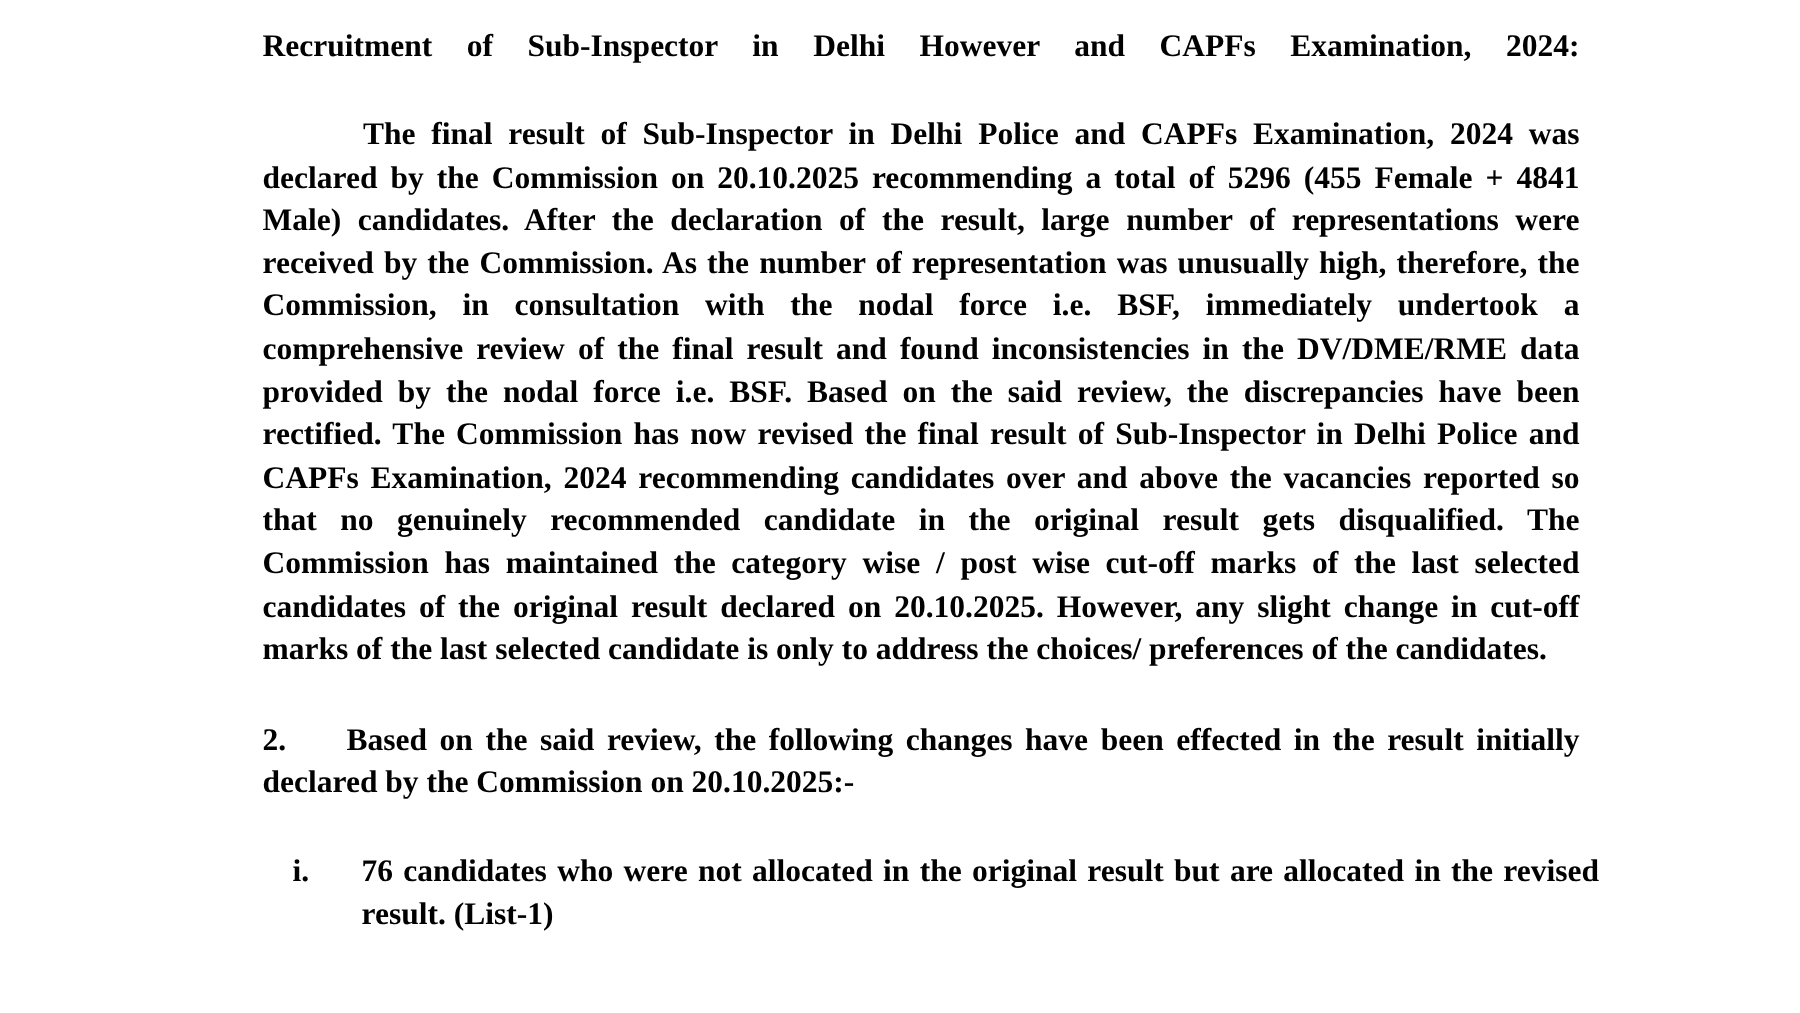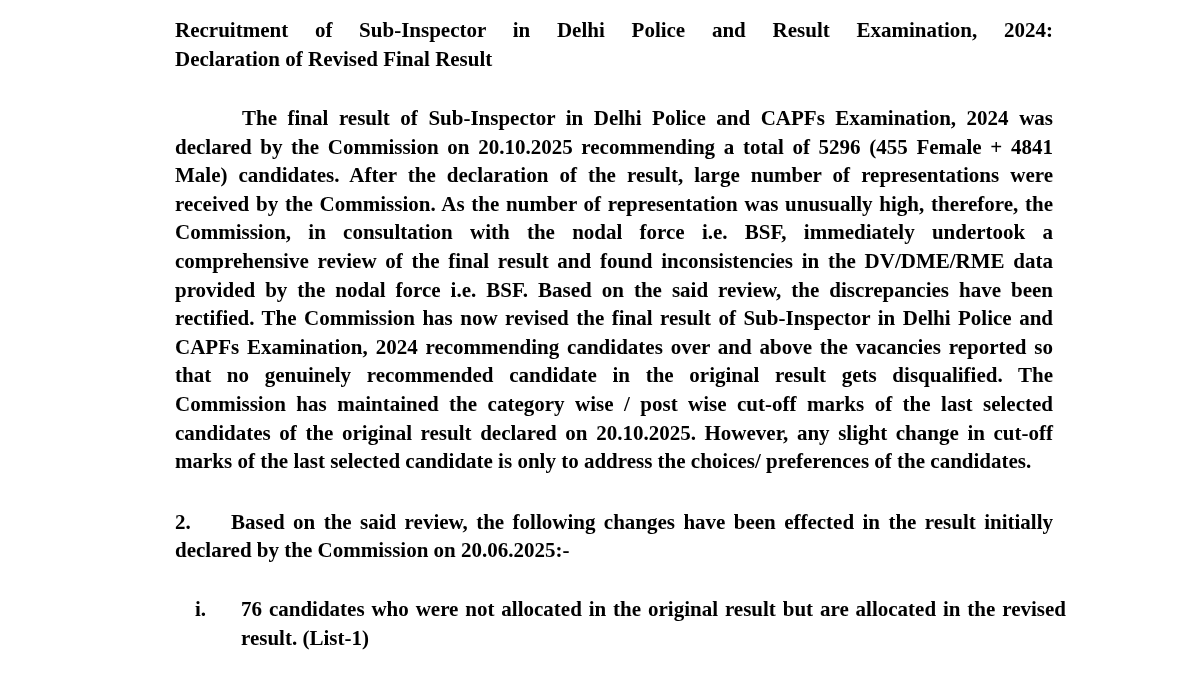--- a/index.html
+++ b/index.html
@@ -66,27 +66,26 @@
     left: 20px;
     top: 0;
   }
 </style>
 </head>
 <body>
 
 <div class="page">
 
   <div class="doc-title">
-    <div class="title-line-1">Recruitment of Sub-Inspector in Delhi Police and Result Examination, 2024:</div>
-    <div class="title-line-2">Declaration of Revised Final Result</div>
+    <div class="title-line-1">Recruitment of Sub-Inspector in Delhi However and CAPFs Examination, 2024:</div>
   </div>
 
   <p class="body-text para-intro">The final result of Sub-Inspector in Delhi Police and CAPFs Examination, 2024 was declared by the Commission on 20.10.2025 recommending a total of 5296 (455 Female + 4841 Male) candidates. After the declaration of the result, large number of representations were received by the Commission. As the number of representation was unusually high, therefore, the Commission, in consultation with the nodal force i.e. BSF, immediately undertook a comprehensive review of the final result and found inconsistencies in the DV/DME/RME data provided by the nodal force i.e. BSF. Based on the said review, the discrepancies have been rectified. The Commission has now revised the final result of Sub-Inspector in Delhi Police and CAPFs Examination, 2024 recommending candidates over and above the vacancies reported so that no genuinely recommended candidate in the original result gets disqualified. The Commission has maintained the category wise / post wise cut-off marks of the last selected candidates of the original result declared on 20.10.2025. However, any slight change in cut-off marks of the last selected candidate is only to address the choices/ preferences of the candidates.</p>
 
-  <p class="body-text para-numbered"><span class="para-number">2.</span><span>Based on the said review, the following changes have been effected in the result initially declared by the Commission on 20.06.2025:-</span></p>
+  <p class="body-text para-numbered"><span class="para-number">2.</span><span>Based on the said review, the following changes have been effected in the result initially declared by the Commission on 20.10.2025:-</span></p>
 
   <div class="list-block">
     <div class="body-text list-item">
       <span class="list-marker">i.</span>
       <span>76 candidates who were not allocated in the original result but are allocated in the revised result. (List-1)</span>
     </div>
   </div>
 
 </div>
 

